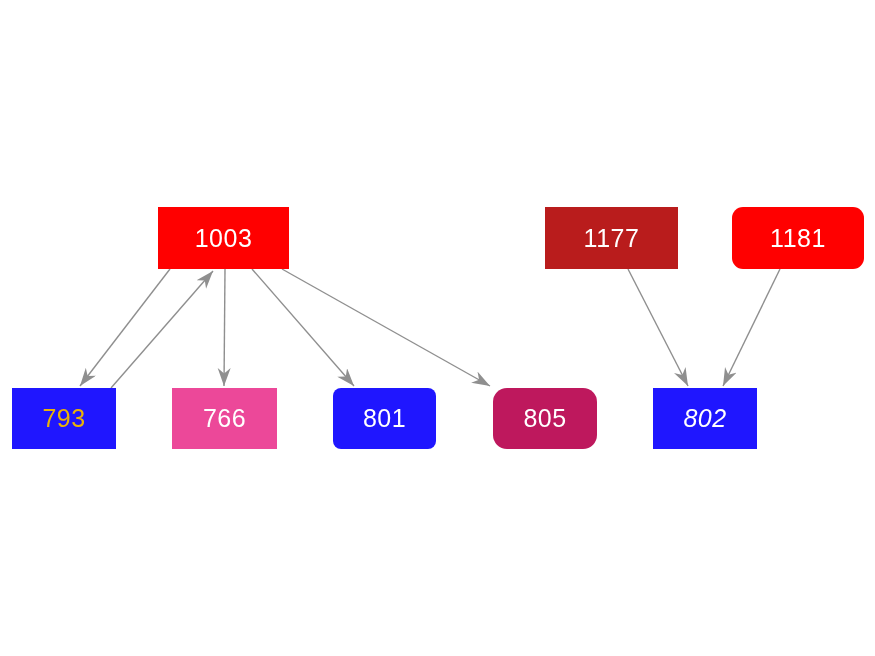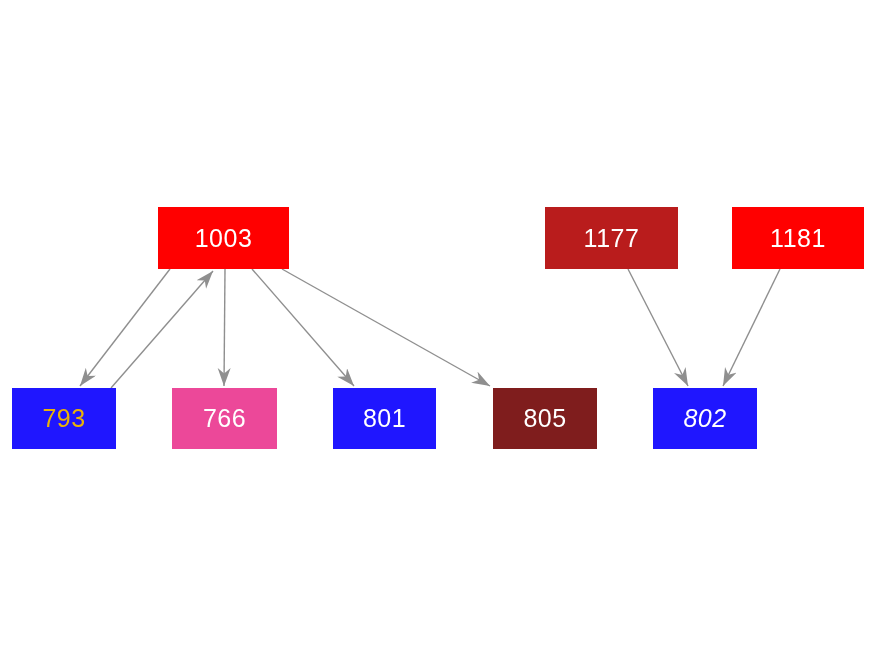--- a/index.html
+++ b/index.html
@@ -63,32 +63,32 @@
         <line x1="780" y1="269" x2="723" y2="386" stroke="#8f8f8f" stroke-width="1.4" marker-end="url(#arrowhead)"></line>
       </g>
   </svg>
   <div class="node-layer">
       <div class="graph-node" style="left: 158px; top: 207px; width: 131px; height: 62px; background: rgb(255, 0, 0);">
         <span style="color: rgb(255, 255, 255);">1003</span>
       </div>
       <div class="graph-node" style="left: 545px; top: 207px; width: 133px; height: 62px; background: #b91c1c;">
         <span style="color: rgb(255, 255, 255);">1177</span>
       </div>
-      <div class="graph-node" style="left: 732px; top: 207px; width: 132px; height: 62px; background: rgb(255, 0, 0);">
+      <div class="graph-node" style="left: 732px; top: 207px; width: 132px; height: 62px; background: rgb(255, 0, 0); border-radius: 11px;">
         <span style="color: rgb(255, 255, 255);">1181</span>
       </div>
       <div class="graph-node" style="left: 12px; top: 388px; width: 104px; height: 61px; background: rgb(31, 22, 255);">
         <span style="color: #eab308;">793</span>
       </div>
       <div class="graph-node" style="left: 172px; top: 388px; width: 105px; height: 61px; background: #ec4899;">
         <span style="color: rgb(255, 255, 255);">766</span>
       </div>
-      <div class="graph-node" style="left: 333px; top: 388px; width: 103px; height: 61px; background: rgb(31, 22, 255);">
+      <div class="graph-node" style="left: 333px; top: 388px; width: 103px; height: 61px; background: rgb(31, 22, 255); border-radius: 8px;">
         <span style="color: rgb(255, 255, 255);">801</span>
       </div>
-      <div class="graph-node" style="left: 493px; top: 388px; width: 104px; height: 61px; background: #7f1d1d;">
+      <div class="graph-node" style="left: 493px; top: 388px; width: 104px; height: 61px; background: #be185d; border-radius: 14px;">
         <span style="color: rgb(255, 255, 255);">805</span>
       </div>
       <div class="graph-node" style="left: 653px; top: 388px; width: 104px; height: 61px; background: rgb(31, 22, 255);">
         <span style="color: rgb(255, 255, 255); font-style: italic;">802</span>
       </div>
     </div>
 </div>
 
 </body></html>

